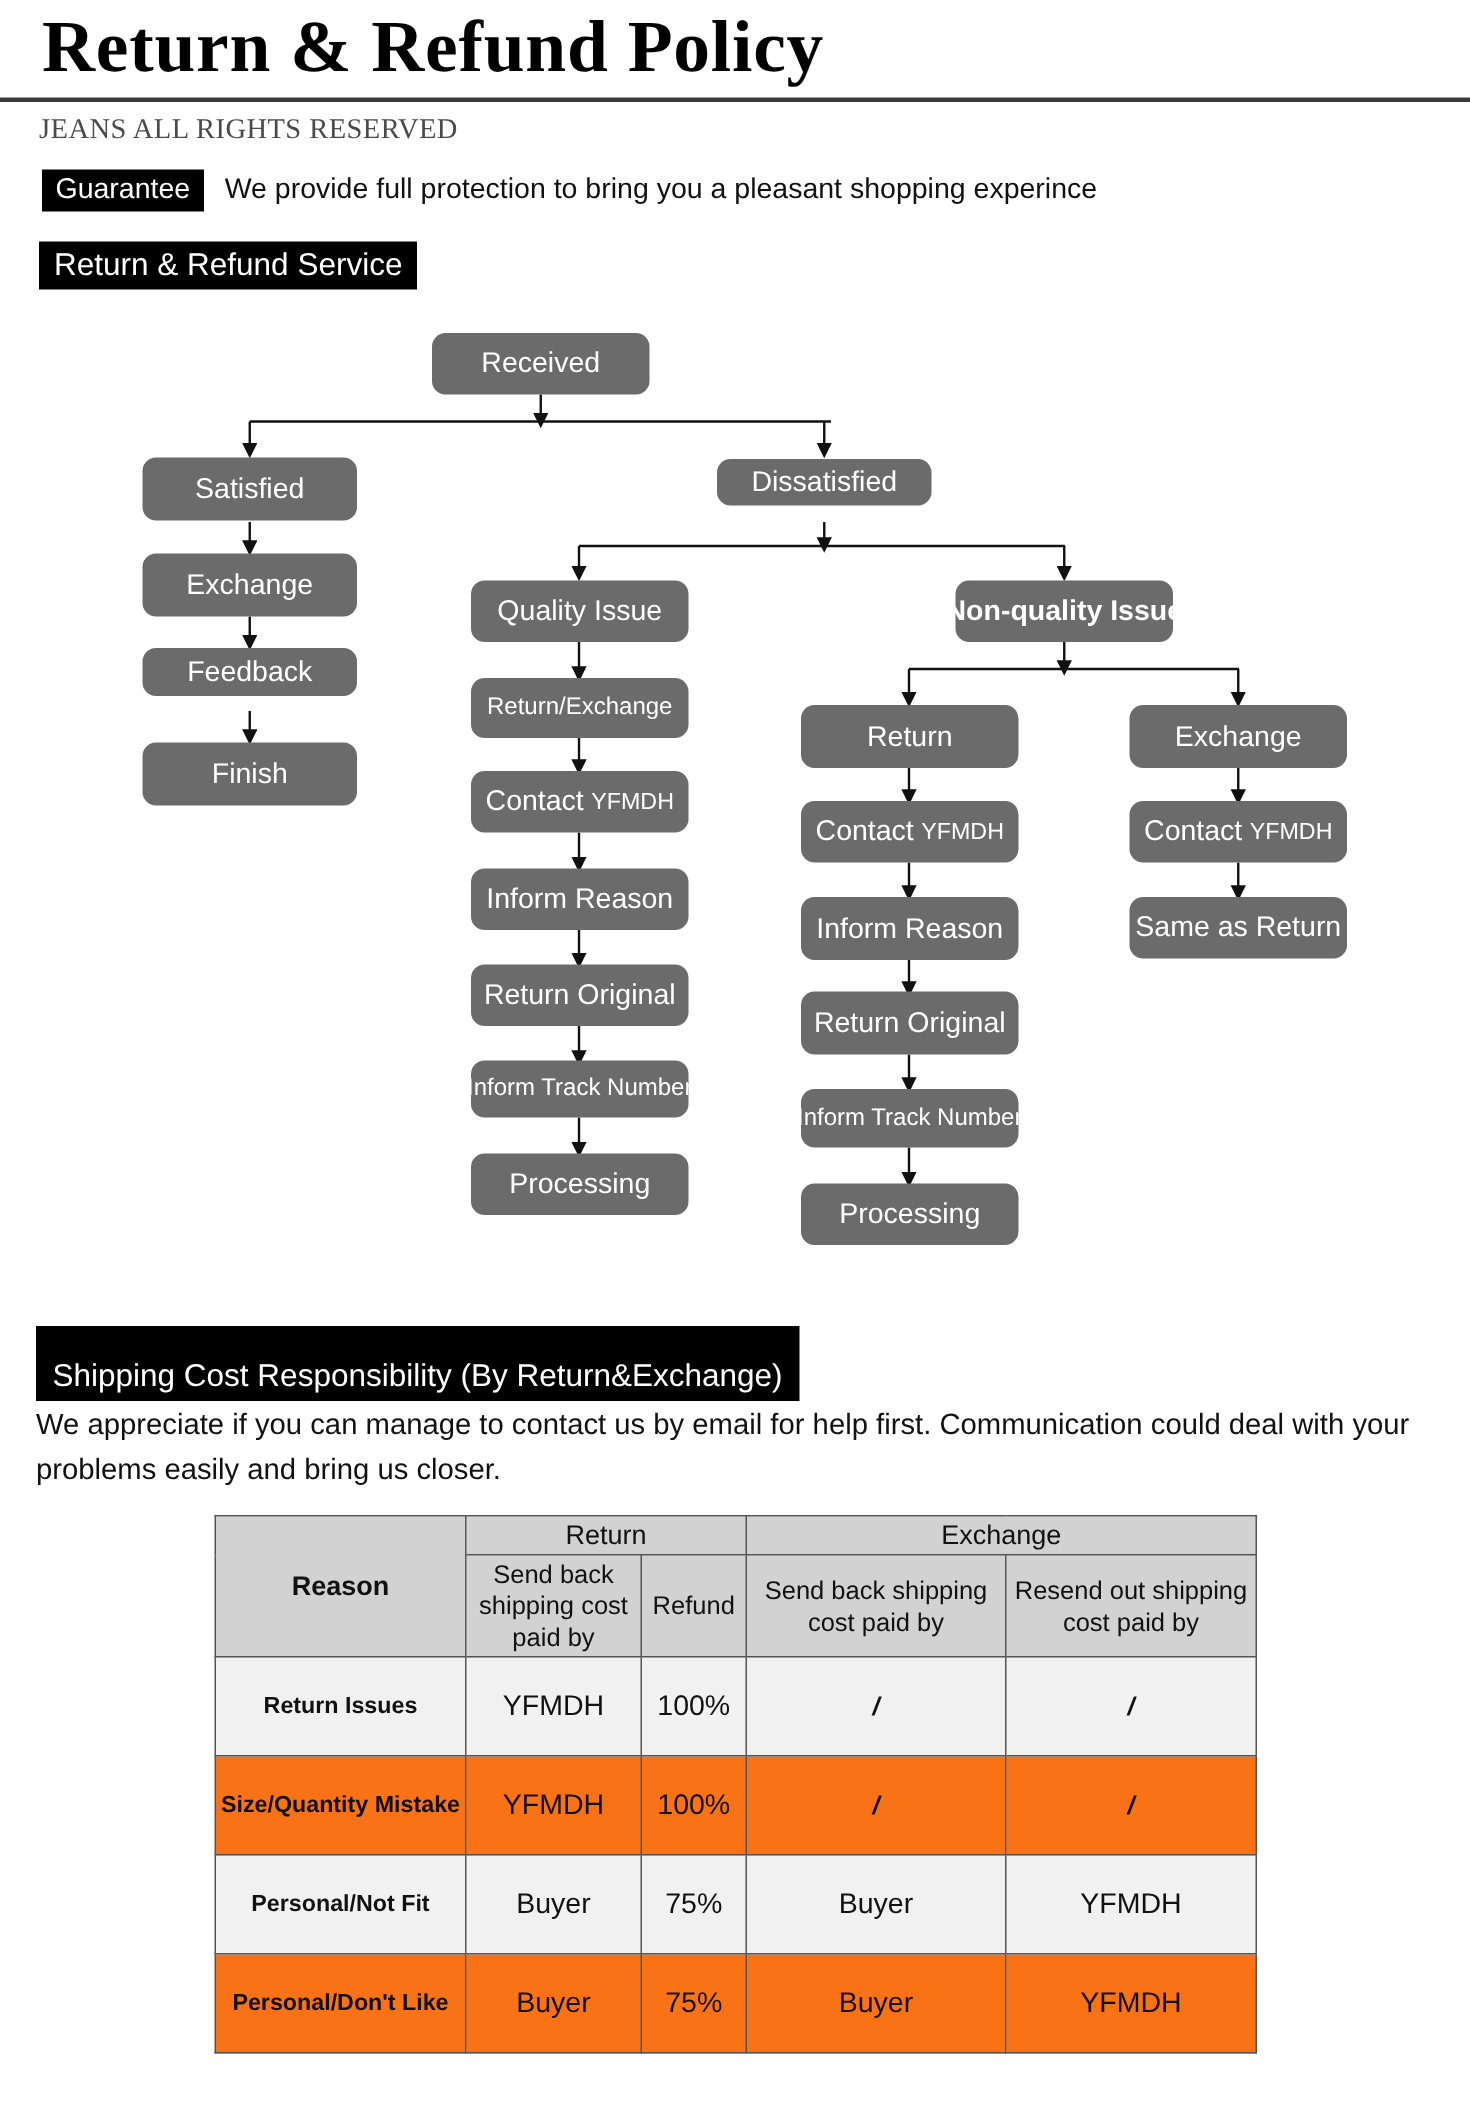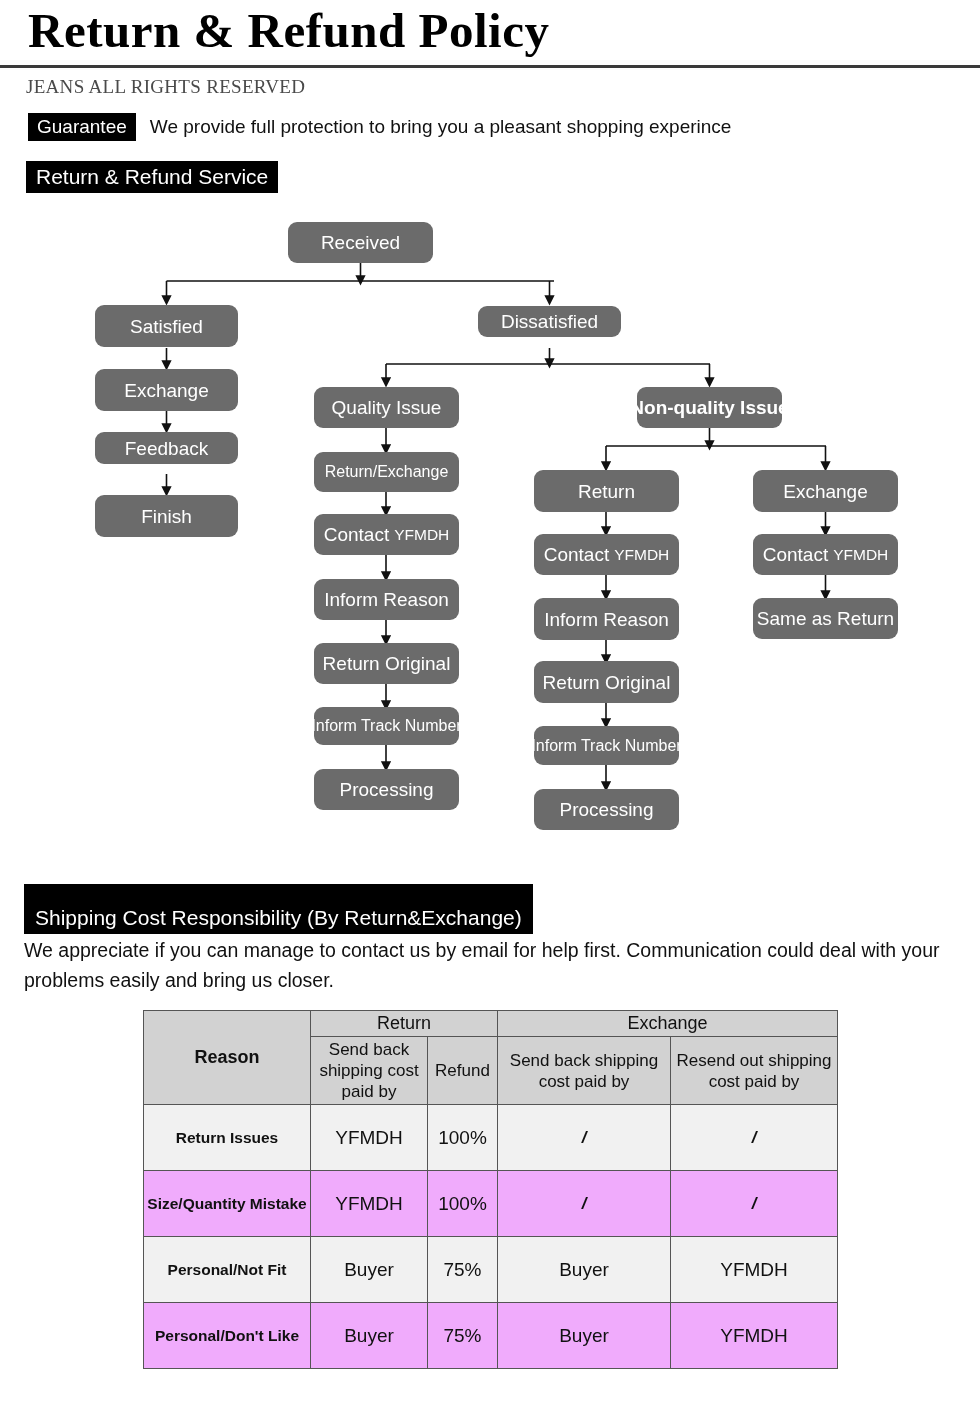--- a/index.html
+++ b/index.html
@@ -133,21 +133,21 @@
     vertical-align: middle;
     color: #111;
     font-weight: normal;
     padding: 2px 3px;
   }
   .cost-table .hdr { background: #d2d2d2; }
   .cost-table .hdr-group { font-size: 18px; height: 26px; }
   .cost-table .hdr-sub { font-size: 17px; line-height: 21px; height: 68px; }
   .cost-table .reason-head { font-weight: bold; font-size: 18px; }
   .cost-table tbody tr.odd td { background: #f1f1f1; }
-  .cost-table tbody tr.even td { background: #f0abfc; }
+  .cost-table tbody tr.even td { background: #f97316; }
   .cost-table tbody td { height: 66px; font-size: 19px; }
   .cost-table tbody td.reason-cell { font-size: 15.5px; font-weight: bold; }
   .cost-table tbody td.slash { font-style: italic; font-weight: bold; font-size: 17px; }
 </style>
 </head>
 <body>
 
 <div class="page-title">Return &amp; Refund Policy</div>
 <div class="title-rule"></div>
 <div class="rights">JEANS ALL RIGHTS RESERVED</div>

